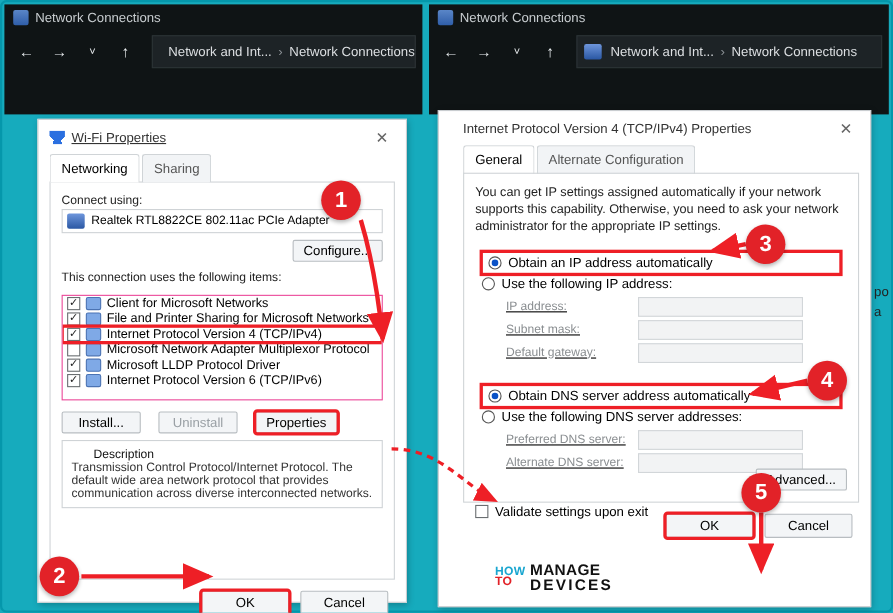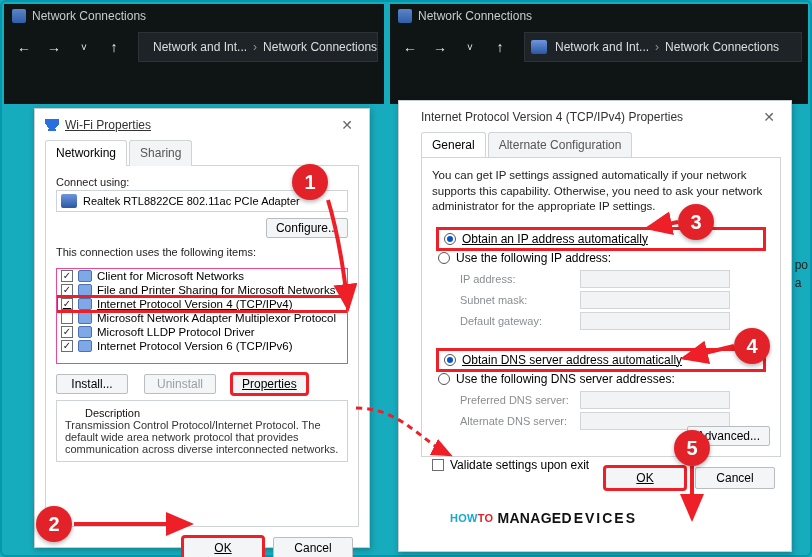--- a/index.html
+++ b/index.html
@@ -101,32 +101,32 @@
   }
   .btn.small{ padding:2px 9px; min-width:72px;}
   .items-box {
     border:1px solid #ec4899; height:96px; overflow:hidden; margin-top:10px;
     font-size:11.5px;
   }
   .item-row{ display:flex; align-items:center; gap:5px; padding:1px 4px;}
   .cb{ width:12px; height:12px; border:1px solid #6a6e71; display:flex; align-items:center; justify-content:center; font-size:10px; line-height:1;}
   .cb.chk::after{content:"✓"; color:#222;}
   .proto-icon{ width:14px; height:12px; background:#7fa9e6; border:1px solid #4b73b3; border-radius:2px;}
-  .hl-red{ outline:3px solid #ee1f26; outline-offset:-1px;text-decoration:underline;}
+  .hl-red{ outline:3px solid #ee1f26; outline-offset:-1px;}
   .desc-box{ border:1px solid #cfd3d6; padding:6px 8px; margin-top:6px; color:#333;}
   .desc-box .dt{color:#111;padding-left:20px;}
 
   .row-btns{ display:flex; gap:16px; margin-top:10px; }
 
   
   .info-text{ color:#222; line-height:1.35; font-size:11.5px; }
   .radio{ width:12px; height:12px; border:1px solid #555; border-radius:50%; display:inline-flex; align-items:center; justify-content:center;}
   .radio.sel::after{content:""; width:6px; height:6px; background:#0a52c7; border-radius:50%;}
   .opt{ display:flex; align-items:center; gap:6px; padding:2px 0; font-size:12px;}
-  .ip-grid{ margin:0 0 4px 22px; }
+  .ip-grid{ margin:0 0 4px 22px;text-decoration:underline; }
   .ip-grid .r{ display:flex; align-items:center; gap:10px; margin:3px 0;}
   .ip-grid .l{ width:110px; color:#8a8e91;}
   .ipfield{ width:150px; height:18px; border:1px solid #d2d6d9; background:#f2f3f4;}
   .group{ padding:4px 6px; }
 
   
   .bubble {
     position:absolute; width:36px; height:36px; border-radius:50%;
     background:#e22228; color:#fff; font-weight:700; font-size:20px;
     display:flex; align-items:center; justify-content:center;
@@ -352,21 +352,21 @@
   <path d="M678 222 L 648 228" stroke="#ee1f26" stroke-width="4" fill="none" marker-end="url(#ah)"></path>
 
   <path d="M734 346 L 684 358" stroke="#ee1f26" stroke-width="4" fill="none" marker-end="url(#ah)"></path>
 
   <path d="M692 466 L 692 518" stroke="#ee1f26" stroke-width="4" fill="none" marker-end="url(#ah)"></path>
 
   <path d="M356 408 C 400 408, 420 440, 450 455" stroke="#ee1f26" stroke-width="3" stroke-dasharray="6 5" fill="none" marker-end="url(#ah)"></path>
 </svg>
 
 <div class="logo" style="left:450px; top:512px;">
-  <div style="display:flex;flex-direction:row;align-items:flex-start;line-height:.8;">
+  <div style="display:flex;flex-direction:column;align-items:flex-start;line-height:.8;">
     <span class="how">HOW</span>
     <span class="how" style="color:#e22228;">TO</span>
   </div>
-  <div style="display:flex;line-height:.95;">
+  <div style="display:flex;flex-direction:column;line-height:.95;">
     <span class="main">MANAGE</span>
     <span class="main" style="letter-spacing:2px;">DEVICES</span>
   </div>
 </div>
 
 </body></html>

